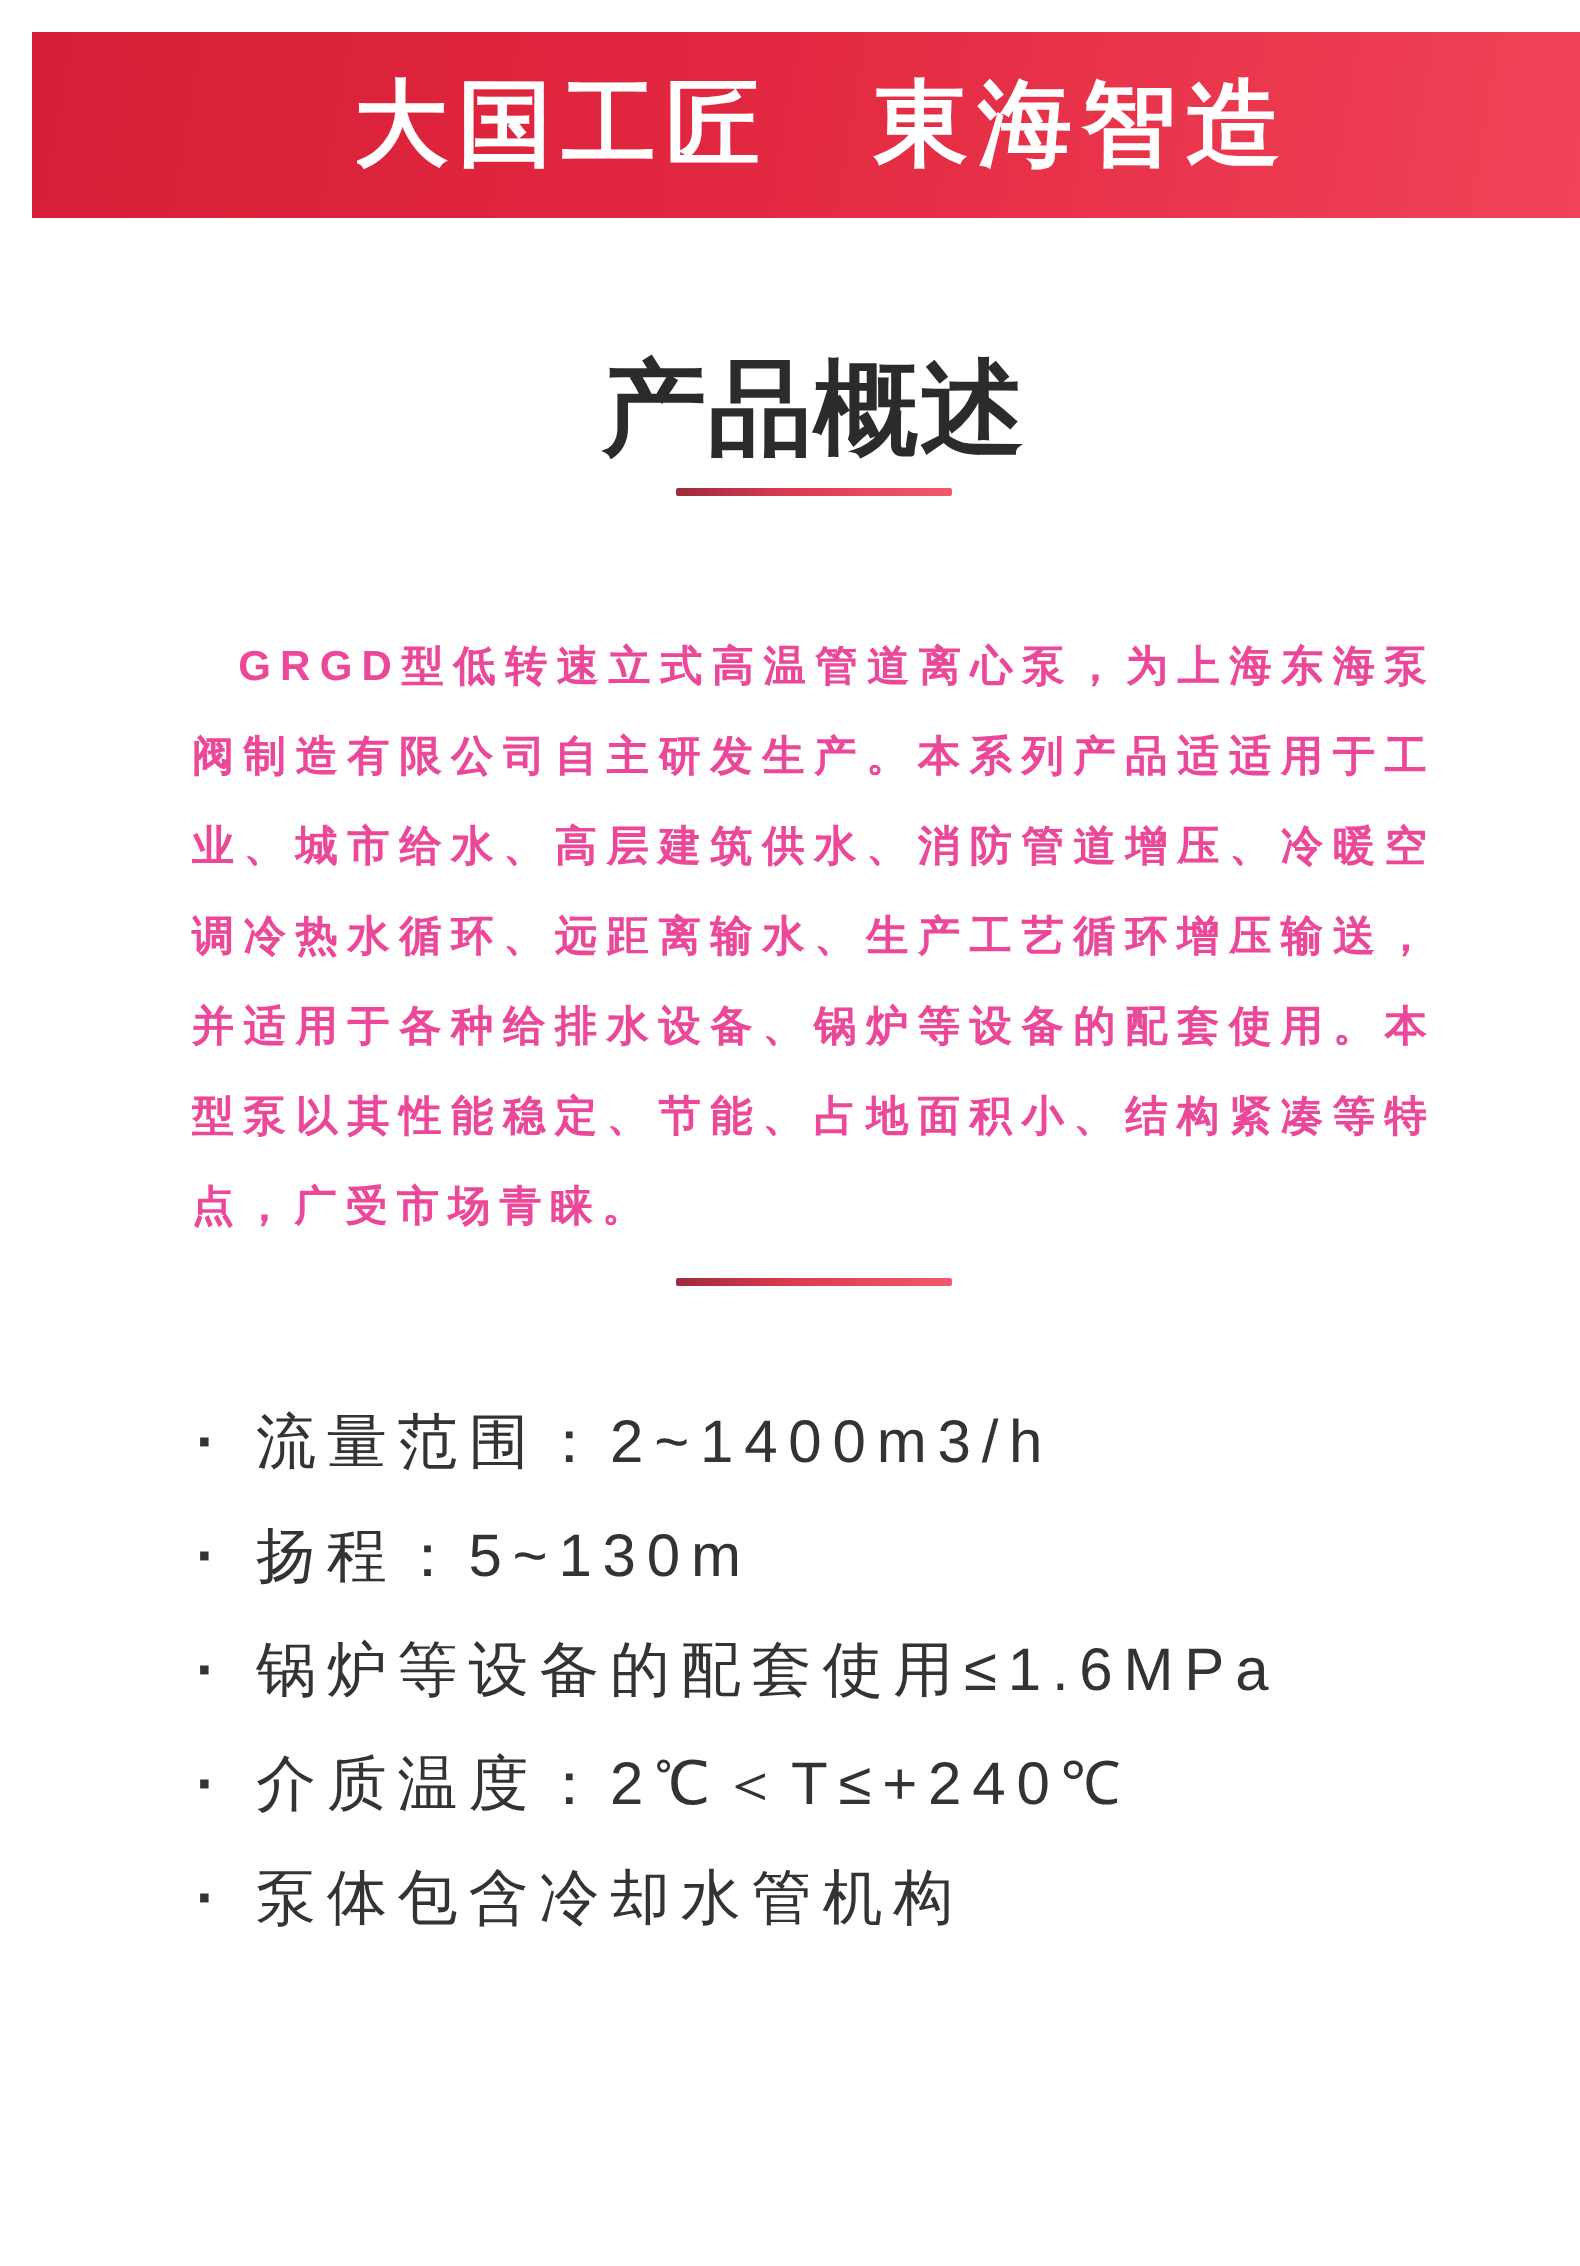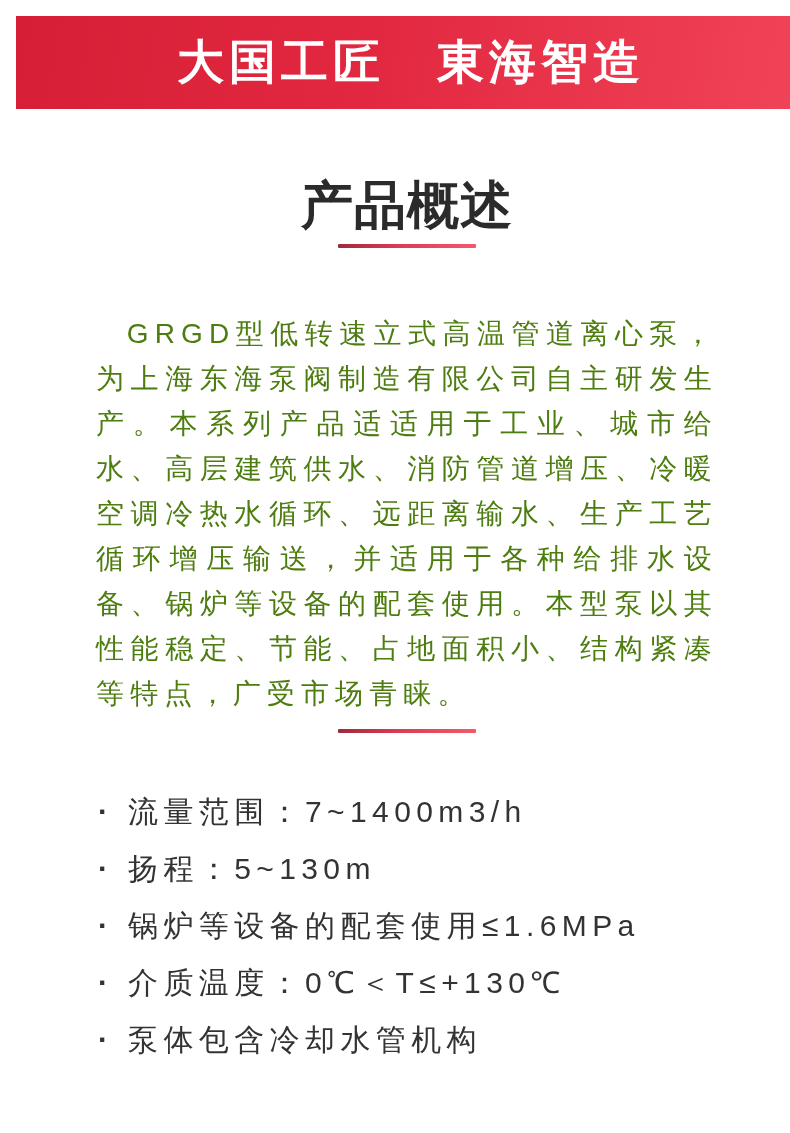--- a/index.html
+++ b/index.html
@@ -49,28 +49,28 @@
     width: 138px;
     height: 4px;
     margin: 13px auto 0 auto;
     background: linear-gradient(90deg, #9e2a3c 0%, #d93a50 40%, #f25a6c 100%);
     border-radius: 1px;
   }
 
   
   .overview-paragraph {
     margin: 63px 84px 0 84px;
-    font-size: 28px;
+    font-size: 21px;
     line-height: 45px;
-    color: #4d7c0f;
+    color: #ec4899;
     text-align: justify;
     text-justify: inter-character;
     letter-spacing: 0.22em;
     text-indent: 1.1em;
-    font-weight: 400;
+    font-weight: 700;
   }
 
   
   .conditions-list {
     margin: 52px 60px 0 78px;
     list-style: none;
   }
   .condition-item {
     display: flex;
     align-items: flex-start;
@@ -102,33 +102,33 @@
   <div class="section-heading heading-overview">产品概述</div>
   <div class="heading-underline"></div>
 
   <p class="overview-paragraph">GRGD型低转速立式高温管道离心泵，为上海东海泵阀制造有限公司自主研发生产。本系列产品适适用于工业、城市给水、高层建筑供水、消防管道增压、冷暖空调冷热水循环、远距离输水、生产工艺循环增压输送，并适用于各种给排水设备、锅炉等设备的配套使用。本型泵以其性能稳定、节能、占地面积小、结构紧凑等特点，广受市场青睐。</p>
 
   <div class="heading-underline"></div>
 
   <ul class="conditions-list">
     <li class="condition-item">
       <span class="bullet-dot">·</span>
-      <span class="condition-text">流量范围：7~1400m3/h</span>
+      <span class="condition-text">流量范围：2~1400m3/h</span>
     </li>
     <li class="condition-item">
       <span class="bullet-dot">·</span>
       <span class="condition-text">扬程：5~130m</span>
     </li>
     <li class="condition-item">
       <span class="bullet-dot">·</span>
       <span class="condition-text">锅炉等设备的配套使用≤1.6MPa</span>
     </li>
     <li class="condition-item">
       <span class="bullet-dot">·</span>
-      <span class="condition-text">介质温度：0℃＜T≤+130℃</span>
+      <span class="condition-text">介质温度：2℃＜T≤+240℃</span>
     </li>
     <li class="condition-item">
       <span class="bullet-dot">·</span>
       <span class="condition-text">泵体包含冷却水管机构</span>
     </li>
   </ul>
 
 </div>
 
 </body></html>

